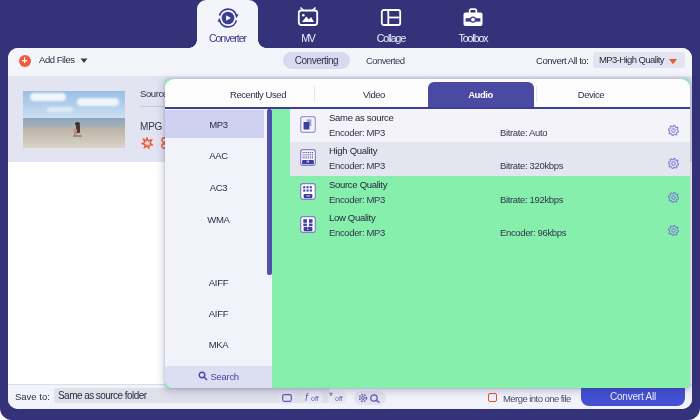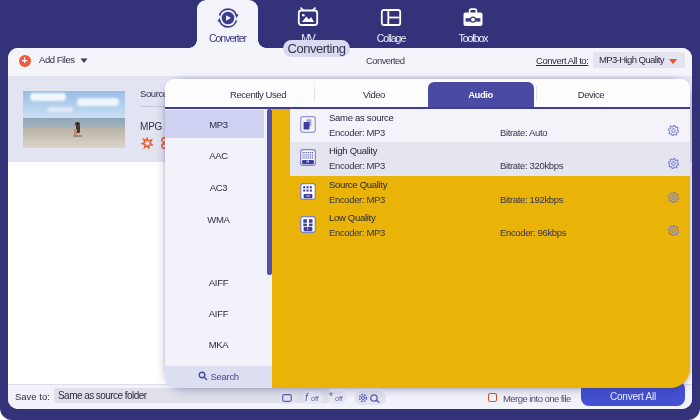--- a/index.html
+++ b/index.html
@@ -23,22 +23,22 @@
   #tab-conv { left:197px; top:0; width:61px; height:48px; background:#f4f5fb;
               border-radius:9px 9px 0 0; color:#3c3c90; }
   .flare { position:absolute; bottom:0; width:8px; height:8px; }
   #flare-l { left:189px; background:radial-gradient(circle at 0 0, rgba(0,0,0,0) 7.5px, #f4f5fb 8px); }
   #flare-r { left:258px; background:radial-gradient(circle at 8px 0, rgba(0,0,0,0) 7.5px, #f4f5fb 8px); }
 
   
   .tbtext { position:absolute; font-size:9.5px; letter-spacing:-0.45px; color:#2c2c40; }
   #addplus { position:absolute; left:18.5px; top:54.5px; width:12px; height:12px; border-radius:50%;
              background:#f15b3b; color:#fff; font-size:10.5px; line-height:11.5px; text-align:center; font-weight:bold; }
-  #convpill { position:absolute; left:283px; top:40px; width:67px; height:17px; border-radius:9px;
-              background:#d9daf0; font-size:13px; letter-spacing:-0.5px; color:#33334d; text-align:center; line-height:17px; }
+  #convpill { position:absolute; left:283px; top:52px; width:67px; height:17px; border-radius:9px;
+              background:#d9daf0; font-size:10px; letter-spacing:-0.5px; color:#33334d; text-align:center; line-height:17px; }
   #convdone { position:absolute; left:366px; top:55px; font-size:9.5px; letter-spacing:-0.6px; color:#3a3a50; }
   #convdrop { position:absolute; left:593px; top:52px; width:92px; white-space:nowrap; height:16px; background:#e3e4ef;
               border:none; border-radius:3px; font-size:9.5px; letter-spacing:-0.6px; color:#2c2c40;
               line-height:16px; padding-left:6px; }
 
   
   #thumb { position:absolute; left:23px; top:91px; width:102px; height:57px; overflow:hidden; }
   #srctext { position:absolute; left:140px; top:88px; font-size:9.5px; letter-spacing:-0.4px; color:#33334b; }
   #srcline { position:absolute; left:140px; top:106px; width:28px; height:1px; background:#c6c8dc; }
   #mpgtext { position:absolute; left:140px; top:121px; font-size:10px; letter-spacing:-0.2px; color:#33334b; }
@@ -47,22 +47,22 @@
   #saveto { position:absolute; left:15px; top:391px; font-size:9.5px; color:#2c2c40; }
   #savedrop { position:absolute; left:54px; top:388px; width:276px; height:15px; background:#dfe0ea;
               border:none; border-radius:3px; font-size:10px; letter-spacing:-0.55px; color:#2c2c40;
               line-height:15px; padding-left:4px; }
   #mergelbl { position:absolute; left:503px; top:393px; font-size:9.5px; letter-spacing:-0.55px; color:#4a4a6e; }
   #mergebox { position:absolute; left:488px; top:393px; width:9px; height:9px; border:1.5px solid #e0502a; border-radius:2px; }
   #convertall { position:absolute; left:581px; top:381px; width:104px; height:25px; background:#4350d2;
                 border-radius:8px; color:#f0f1fd; font-size:10px; letter-spacing:-0.2px; text-align:center; line-height:31px; }
 
   
-  #popup { position:absolute; left:165px; top:79px; width:525px; height:309px; background:#eab308;
-           border-radius:20px; box-shadow:0 2px 10px rgba(45,45,105,.32), 0 0 3px rgba(45,45,105,.18); }
+  #popup { position:absolute; left:165px; top:79px; width:525px; height:309px; background:#86efac;
+           border-radius:4px; box-shadow:0 2px 10px rgba(45,45,105,.32), 0 0 3px rgba(45,45,105,.18); }
   #ptabs { position:absolute; left:0; top:0; width:525px; height:30px; background:#fdfdfe;
            border-radius:9px 9px 0 0; }
   #ptabline { position:absolute; left:0; top:28px; width:525px; height:2px; background:#3e3e96; }
   .ptab { position:absolute; top:3px; height:25px; width:110px; text-align:center; font-size:9.5px;
           letter-spacing:-0.45px; color:#2e2e48; line-height:26px; }
   .psep { position:absolute; top:7px; width:1px; height:16px; background:#e2e3ef; }
   #ptab-audio { background:#4a4aa2; color:#fff; border-radius:6px 6px 0 0; font-weight:bold; }
 
   #sidebar { position:absolute; left:0; top:30px; width:107px; height:279px; background:#f1f2fa;
              border-radius:0 0 0 9px; overflow:hidden; }
@@ -132,21 +132,21 @@
     <div id="bottombar"></div>
   </div>
 
   <div id="addplus">+</div>
   <div class="tbtext" style="left:39px; top:54px;">Add Files</div>
   <svg class="abs" style="left:80px; top:58px;" width="8" height="6">
       <path d="M0.5 0.5 L4 5 L7.5 0.5 Z" fill="#3a3a50"></path>
     </svg>
   <div id="convpill">Converting</div>
   <div id="convdone">Converted</div>
-  <div class="tbtext" style="left:536px; top:55px;text-decoration:underline;">Convert All to:</div>
+  <div class="tbtext" style="left:536px; top:55px;">Convert All to:</div>
   <div id="convdrop">MP3-High Quality</div>
   <svg class="abs" style="left:668px; top:58px;" width="10" height="7">
       <path d="M1 1 L5 6.2 L9 1 Z" fill="#f0562e"></path>
     </svg>
 
   <div id="thumb">
     <div style="position:absolute;left:0;top:0;width:102px;height:27px;background:linear-gradient(#98bee6,#cbdff2);"></div>
     <div style="position:absolute;left:0;top:27px;width:102px;height:9px;background:linear-gradient(#8fa6b8,#a3b2bc);"></div>
     <div style="position:absolute;left:0;top:36px;width:102px;height:21px;background:linear-gradient(#b8b1a4,#dad4c9);"></div>
     <div style="position:absolute;left:7px;top:2px;width:36px;height:8px;border-radius:5px;background:rgba(255,255,255,.85);filter:blur(1.3px);"></div>

